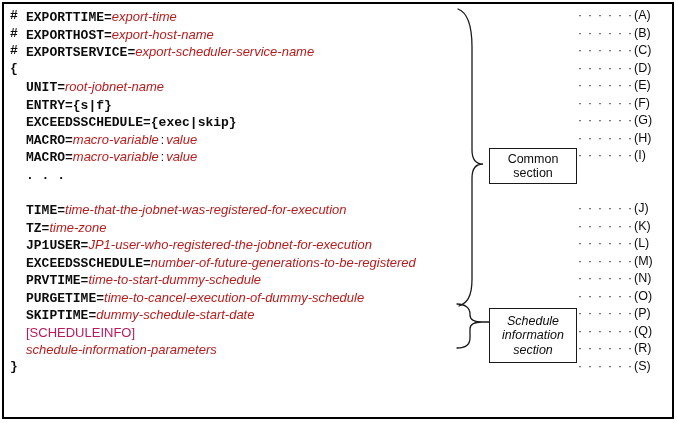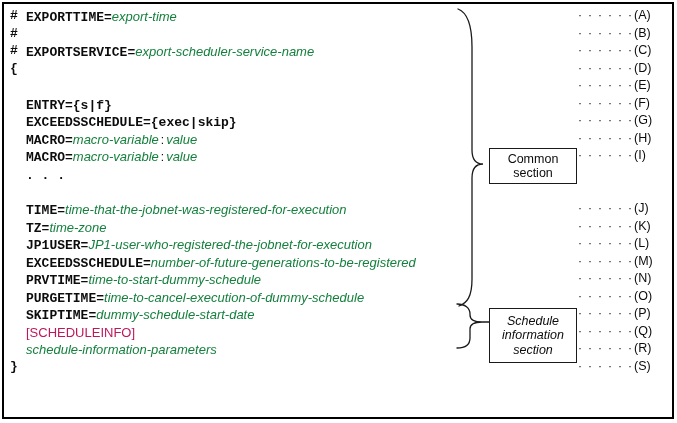--- a/index.html
+++ b/index.html
@@ -3,21 +3,21 @@
 <meta charset="utf-8">
 <style>
   html,body{margin:0;padding:0;background:#fff;}
   .screen{position:relative;width:677px;height:423px;background:#ffffff;overflow:hidden;color:#000;}
   .frame{position:absolute;left:2px;top:2px;width:672px;height:417px;border:2px solid #000;box-sizing:border-box;}
   .rows{position:absolute;left:0;top:7px;width:677px;}
   .row{position:relative;height:17.55px;line-height:17.55px;white-space:nowrap;}
   .prefix{position:absolute;left:10px;}
   .code{position:absolute;left:26px;}
   .mono{font-family:"Liberation Mono","DejaVu Sans Mono",monospace;font-weight:bold;font-size:13px;color:#0c0c0c;}
-  .it{font-family:"Liberation Sans",sans-serif;font-style:italic;font-size:13px;color:#15803d;}
+  .it{font-family:"Liberation Sans",sans-serif;font-style:italic;font-size:13px;color:#b91c1c;}
   .plain{font-family:"Liberation Sans",sans-serif;font-size:13px;color:#be185d;}
   .colon{font-family:"Liberation Sans",sans-serif;font-size:12px;margin:0 2px;color:#0c0c0c;}
   .leader{position:absolute;left:578px;font-family:"Liberation Sans",sans-serif;font-size:12px;letter-spacing:6px;color:#0c0c0c;}
   .lbl{position:absolute;left:634px;font-family:"Liberation Sans",sans-serif;font-size:12.5px;color:#0c0c0c;}
   .brace{position:absolute;}
   .annot-box{position:absolute;border:1.5px solid #1a1a1a;background:#fff;box-sizing:border-box;
     display:flex;align-items:center;justify-content:center;text-align:center;
     font-family:"Liberation Sans",sans-serif;font-size:12.5px;line-height:14.5px;color:#0c0c0c;padding:14px 3px;}
   #common-box{left:489px;top:148px;width:88px;height:36px;}
   #sched-box{left:489px;top:308px;width:88px;height:55px;font-style:italic;}
@@ -30,35 +30,37 @@
 
   <div class="rows" id="rows">
       <div class="row">
         <span class="prefix mono">#</span>
         <span class="code"><span class="mono">EXPORTTIME=</span><span class="it">export-time</span></span>
         <span class="leader">······</span>
         <span class="lbl">(A)</span>
       </div>
       <div class="row">
         <span class="prefix mono">#</span>
+        <span class="code"><span class="mono">EXPORTHOST=</span><span class="it">export-host-name</span></span>
         <span class="leader">······</span>
         <span class="lbl">(B)</span>
       </div>
       <div class="row">
         <span class="prefix mono">#</span>
         <span class="code"><span class="mono">EXPORTSERVICE=</span><span class="it">export-scheduler-service-name</span></span>
         <span class="leader">······</span>
         <span class="lbl">(C)</span>
       </div>
       <div class="row">
         <span class="prefix mono">{</span>
         <span class="leader">······</span>
         <span class="lbl">(D)</span>
       </div>
       <div class="row">
+        <span class="code"><span class="mono">UNIT=</span><span class="it">root-jobnet-name</span></span>
         <span class="leader">······</span>
         <span class="lbl">(E)</span>
       </div>
       <div class="row">
         <span class="code"><span class="mono">ENTRY={s|f}</span></span>
         <span class="leader">······</span>
         <span class="lbl">(F)</span>
       </div>
       <div class="row">
         <span class="code"><span class="mono">EXCEEDSSCHEDULE={exec|skip}</span></span>

